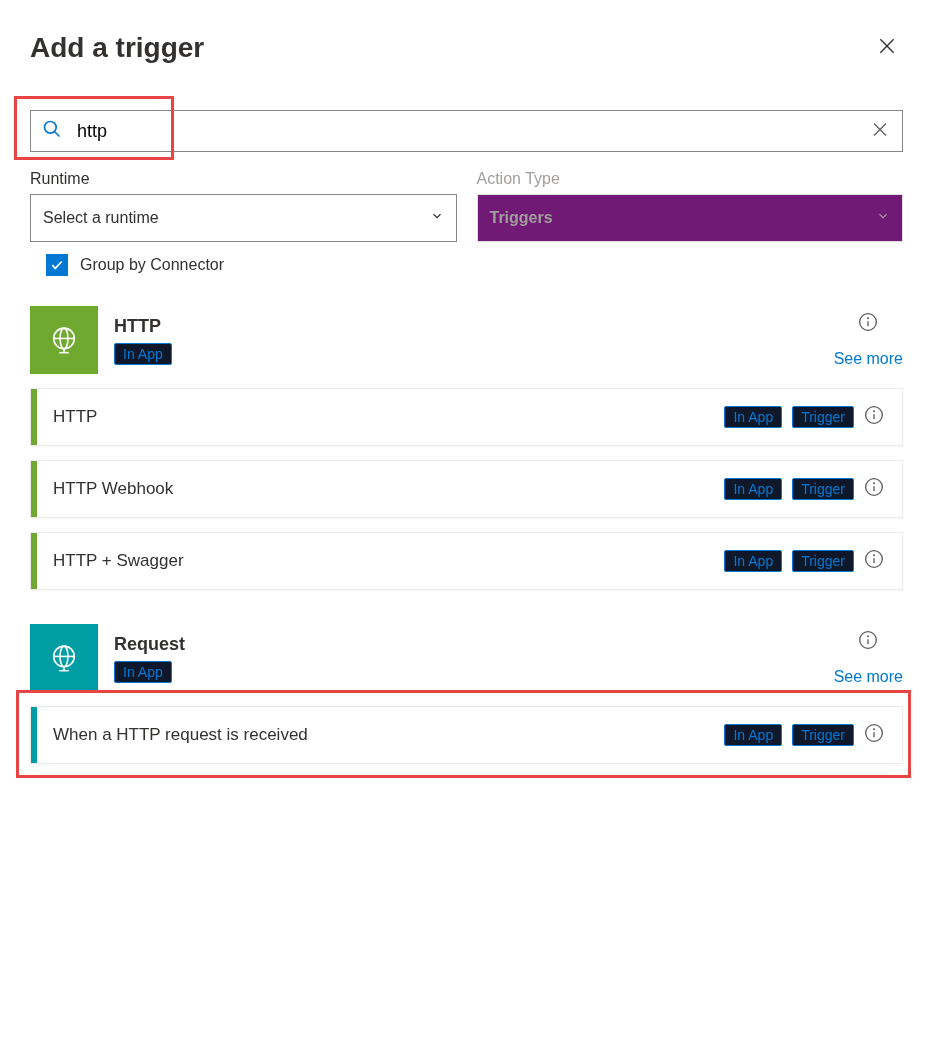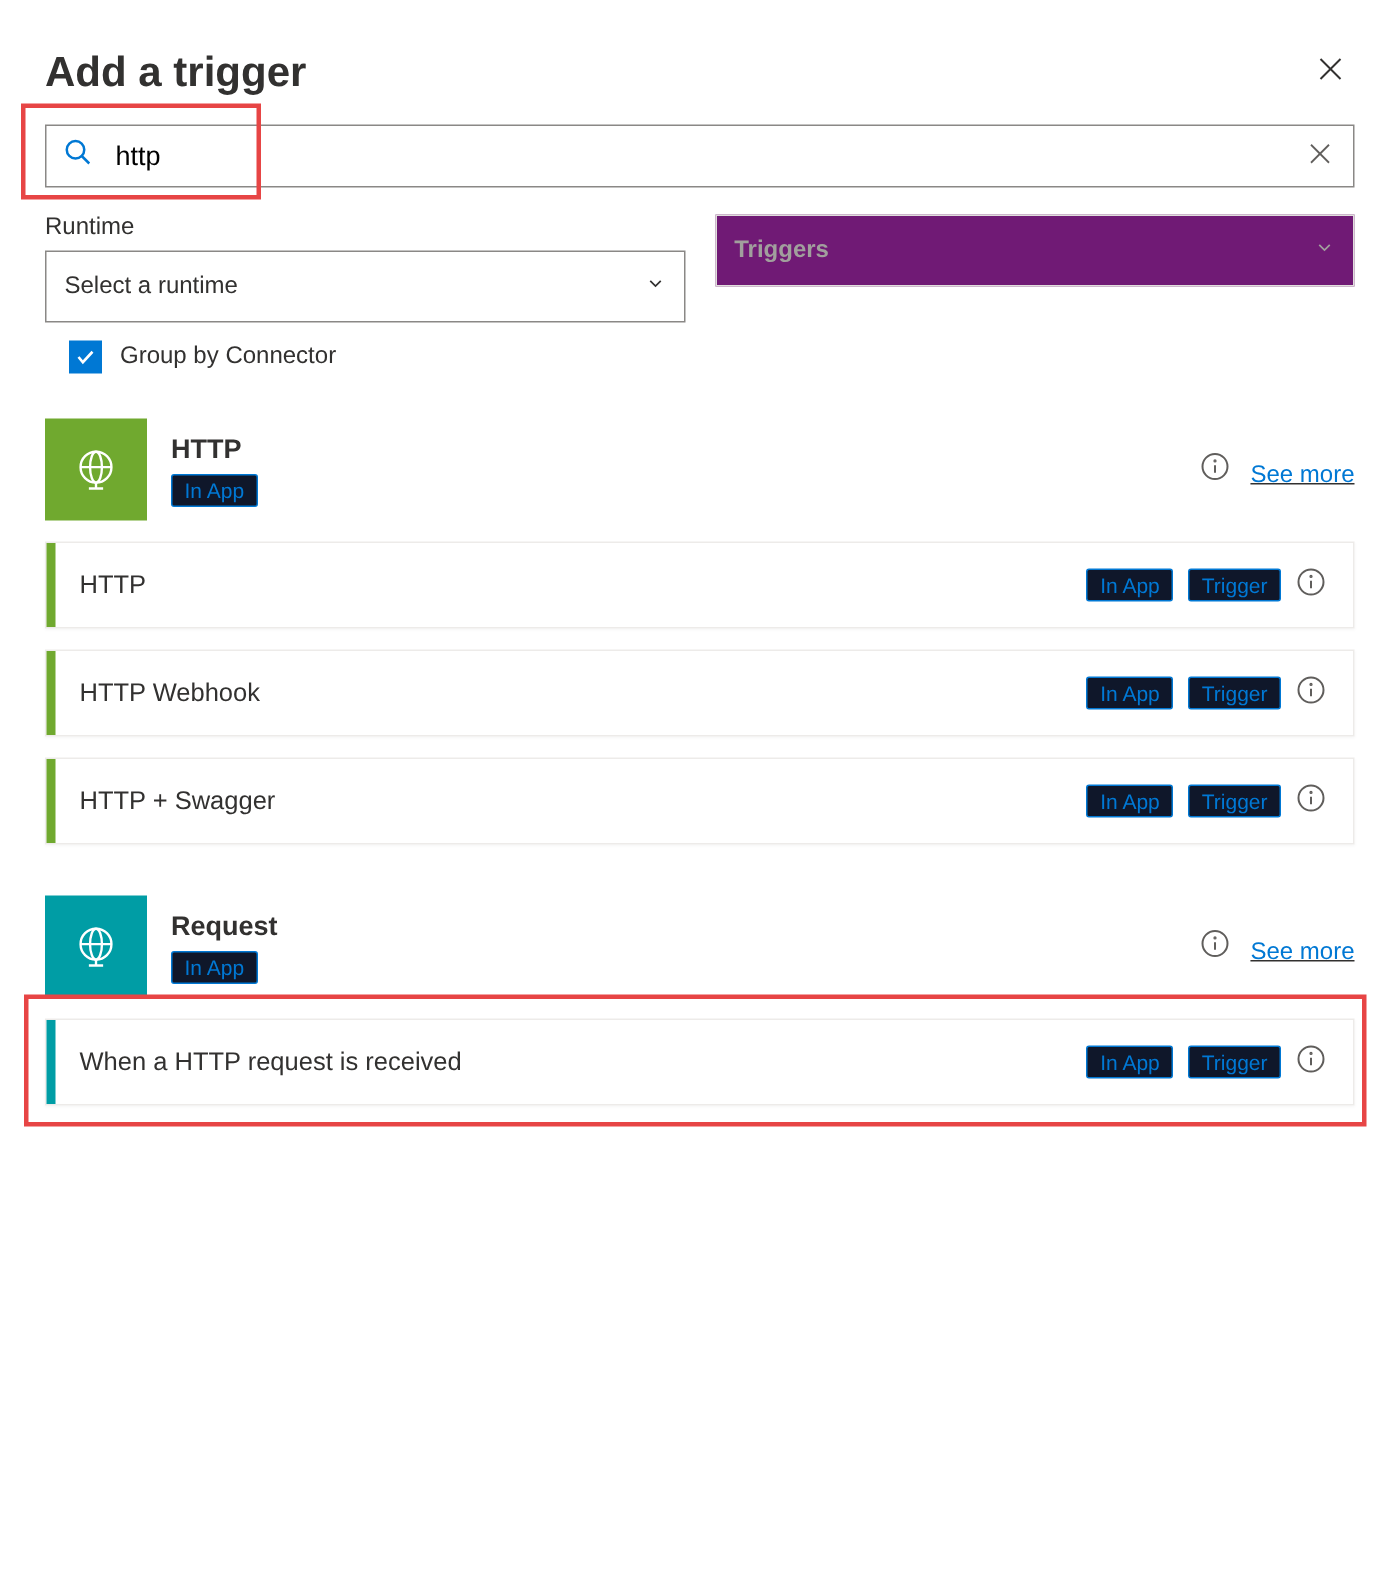--- a/index.html
+++ b/index.html
@@ -8,21 +8,21 @@
     padding: 30px;
     font-family: "Segoe UI", -apple-system, Arial, sans-serif;
     background: #fff;
     color: #323130;
     width: 933px;
   }
   .header {
     display: flex;
     justify-content: space-between;
     align-items: center;
-    margin-bottom: 18px;
+    margin-bottom: 45px;
   }
   .title {
     font-size: 28px;
     font-weight: 600;
   }
   .close-btn {
     background: none;
     border: none;
     cursor: pointer;
     padding: 6px;
@@ -146,24 +146,23 @@
     display: inline-block;
     border: 1px solid #0078d4;
     color: #0078d4;
     font-size: 14px;
     padding: 2px 8px;
     border-radius: 2px;
     background: #0f172a;
   }
   .conn-right {
     display: flex;
-    flex-direction: row;
-    align-items: flex-end;
+    flex-direction: column;
+    align-items: center;
     gap: 14px;
-    text-decoration: underline;
   }
   .info-icon { color: #605e5c; cursor: pointer; }
   .info-icon svg { width: 20px; height: 20px; }
   .seemore {
     color: #0078d4;
     font-size: 16px;
     text-decoration: none;
     cursor: pointer;
   }
 
@@ -249,20 +248,21 @@
     <div class="filter-select">
       <span>Select a runtime</span>
       <span class="chevron">
         <svg viewBox="0 0 24 24" fill="none" stroke="currentColor" stroke-width="2">
             <polyline points="6 9 12 15 18 9"></polyline>
           </svg>
       </span>
     </div>
   </div>
   <div class="filter-col">
+    <div class="filter-label disabled">Action Type</div>
     <div class="filter-select disabled">
       <span>Triggers</span>
       <span class="chevron">
         <svg viewBox="0 0 24 24" fill="none" stroke="currentColor" stroke-width="2">
             <polyline points="6 9 12 15 18 9"></polyline>
           </svg>
       </span>
     </div>
   </div>
 </div>

